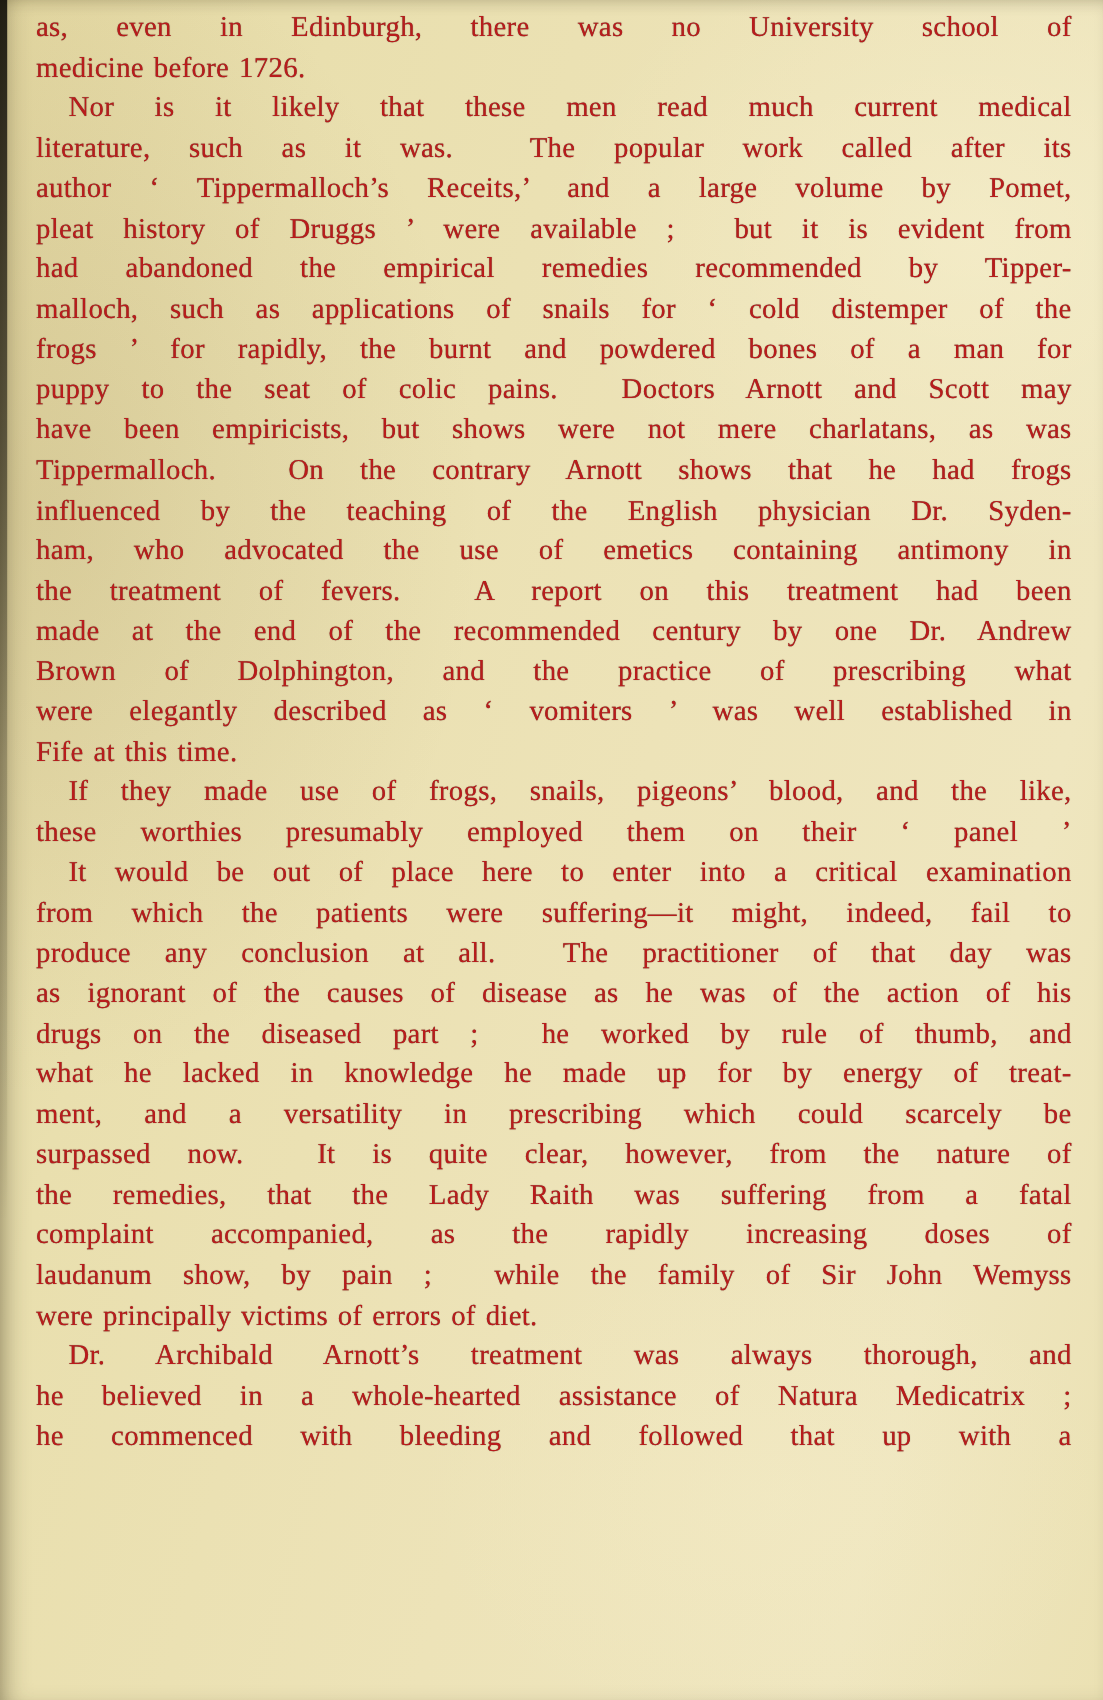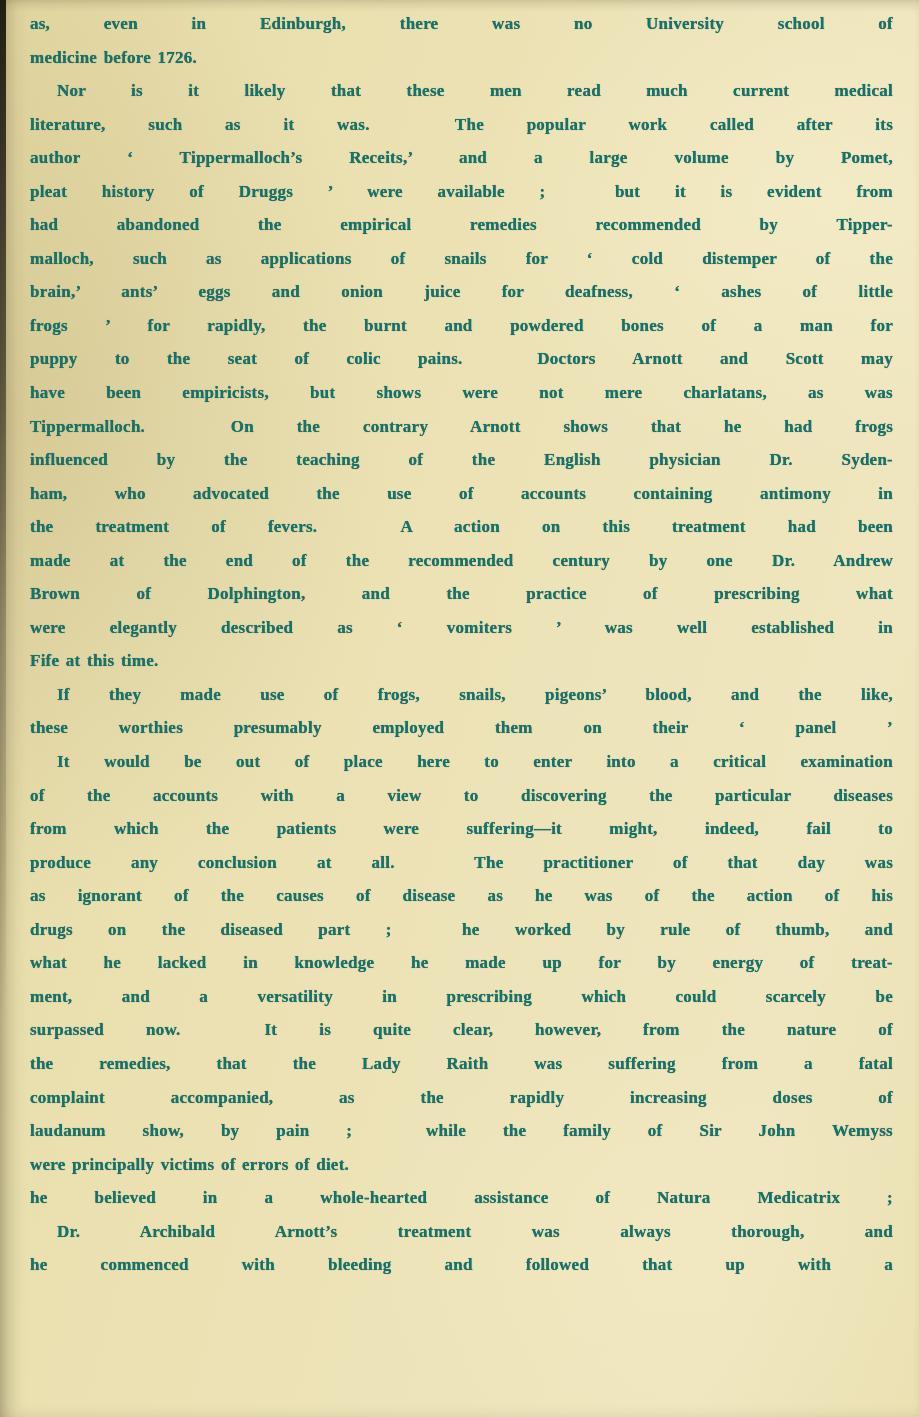--- a/index.html
+++ b/index.html
@@ -30,28 +30,27 @@
       rgba(12,10,5,0.88) 0%,
       rgba(12,10,5,0.55) 35%,
       rgba(12,10,5,0.22) 62%,
       rgba(12,10,5,0) 100%);
   }
   .text-block {
     position: absolute;
     left: 30px;
     right: 26px;
     top: 7px;
-    color: #0f766e;
+    color: #b91c1c;
     font-family: "Liberation Serif", "DejaVu Serif", serif;
-    font-size: 17px;
+    font-size: 24px;
     line-height: 33.55px;
     letter-spacing: 0.25px;
     word-spacing: 2px;
     text-shadow: 0 0 0.7px rgba(43,37,24,0.75);
-    font-weight: bold;
   }
   .line {
     white-space: pre-wrap;
     text-align: justify;
     text-align-last: justify;
   }
   .line.para-end {
     text-align-last: left;
   }
   .line.indent {
@@ -65,43 +64,41 @@
 
 <div class="text-block" id="text-block">
     <div class="line">as, even in Edinburgh, there was no University school of</div>
     <div class="line para-end">medicine before 1726.</div>
     <div class="line indent">Nor is it likely that these men read much current medical</div>
     <div class="line">literature, such as it was.  The popular work called after its</div>
     <div class="line">author ‘ Tippermalloch’s Receits,’ and a large volume by Pomet,</div>
     <div class="line">pleat history of Druggs ’ were available ;  but it is evident from</div>
     <div class="line">had abandoned the empirical remedies recommended by Tipper-</div>
     <div class="line">malloch, such as applications of snails for ‘ cold distemper of the</div>
-    <div class="line">brain,’ ants’ eggs and onion juice for deafness, ‘ ashes of little</div>
     <div class="line">frogs ’ for rapidly, the burnt and powdered bones of a man for</div>
     <div class="line">puppy to the seat of colic pains.  Doctors Arnott and Scott may</div>
     <div class="line">have been empiricists, but shows were not mere charlatans, as was</div>
     <div class="line">Tippermalloch.  On the contrary Arnott shows that he had frogs</div>
     <div class="line">influenced by the teaching of the English physician Dr. Syden-</div>
-    <div class="line">ham, who advocated the use of accounts containing antimony in</div>
-    <div class="line">the treatment of fevers.  A action on this treatment had been</div>
+    <div class="line">ham, who advocated the use of emetics containing antimony in</div>
+    <div class="line">the treatment of fevers.  A report on this treatment had been</div>
     <div class="line">made at the end of the recommended century by one Dr. Andrew</div>
     <div class="line">Brown of Dolphington, and the practice of prescribing what</div>
     <div class="line">were elegantly described as ‘ vomiters ’ was well established in</div>
     <div class="line para-end">Fife at this time.</div>
     <div class="line indent">If they made use of frogs, snails, pigeons’ blood, and the like,</div>
     <div class="line">these worthies presumably employed them on their ‘ panel ’</div>
     <div class="line indent">It would be out of place here to enter into a critical examination</div>
-    <div class="line">of the accounts with a view to discovering the particular diseases</div>
     <div class="line">from which the patients were suffering—it might, indeed, fail to</div>
     <div class="line">produce any conclusion at all.  The practitioner of that day was</div>
     <div class="line">as ignorant of the causes of disease as he was of the action of his</div>
     <div class="line">drugs on the diseased part ;  he worked by rule of thumb, and</div>
     <div class="line">what he lacked in knowledge he made up for by energy of treat-</div>
     <div class="line">ment, and a versatility in prescribing which could scarcely be</div>
     <div class="line">surpassed now.  It is quite clear, however, from the nature of</div>
     <div class="line">the remedies, that the Lady Raith was suffering from a fatal</div>
     <div class="line">complaint accompanied, as the rapidly increasing doses of</div>
     <div class="line">laudanum show, by pain ;  while the family of Sir John Wemyss</div>
     <div class="line para-end">were principally victims of errors of diet.</div>
+    <div class="line indent">Dr. Archibald Arnott’s treatment was always thorough, and</div>
     <div class="line">he believed in a whole-hearted assistance of Natura Medicatrix ;</div>
-    <div class="line indent">Dr. Archibald Arnott’s treatment was always thorough, and</div>
     <div class="line">he commenced with bleeding and followed that up with a</div>
   </div>
 
 </body></html>

